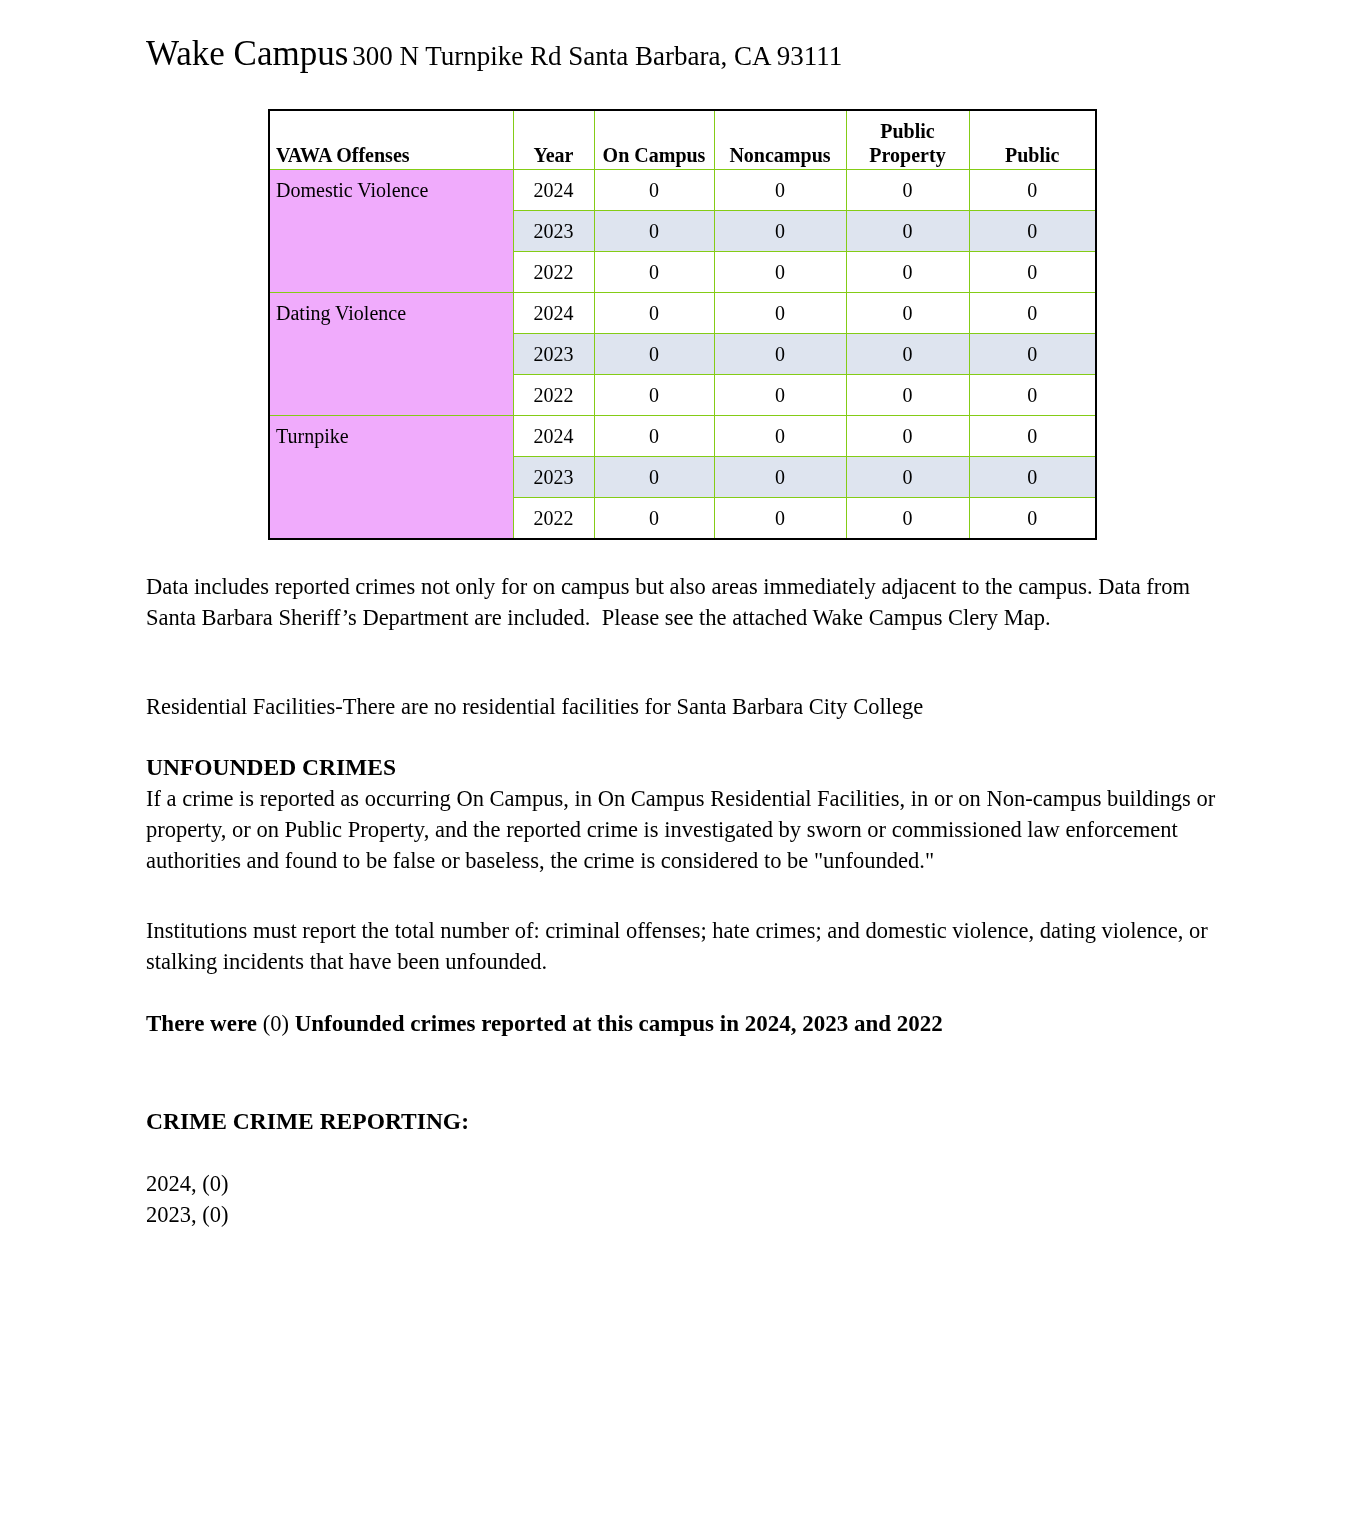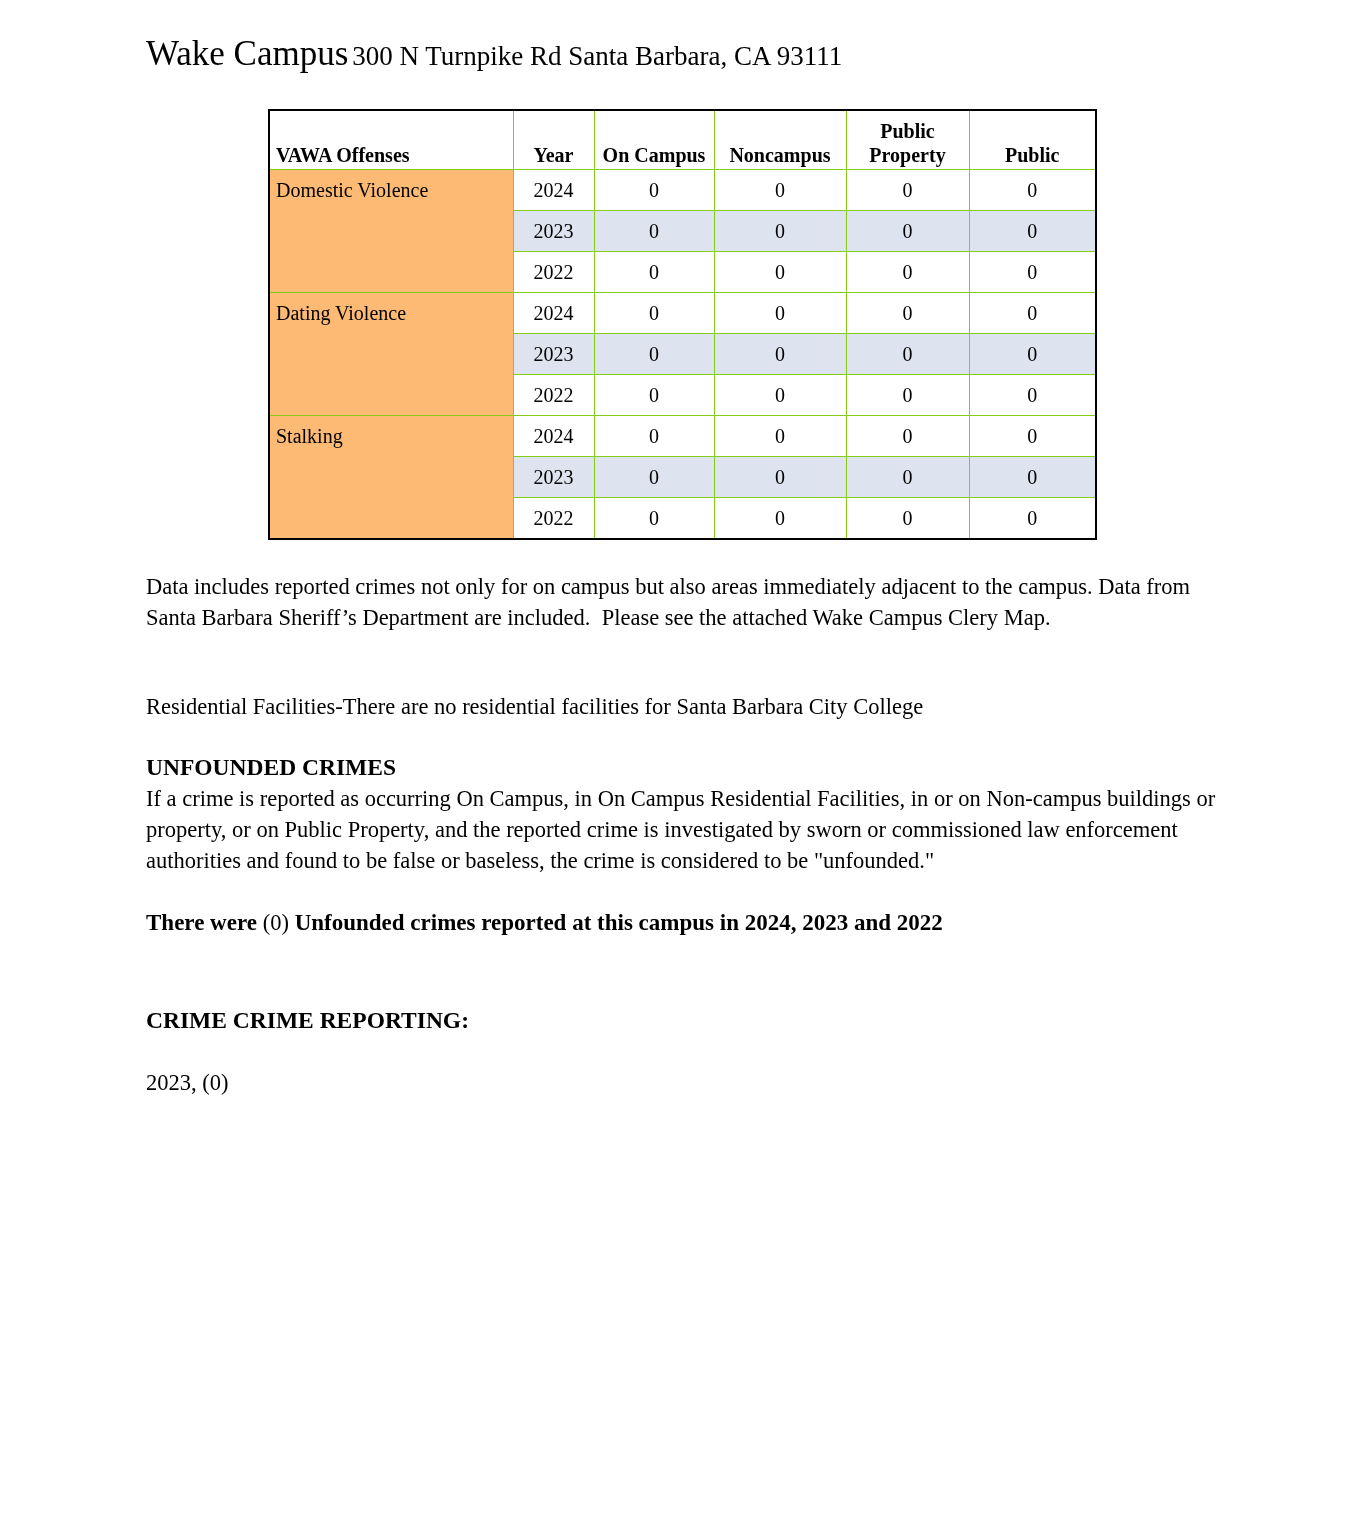--- a/index.html
+++ b/index.html
@@ -41,21 +41,21 @@
     height: 52px;
     padding-bottom: 2px;
   }
   table.vawa thead th.first {
     text-align: left;
   }
   table.vawa td { height: 25px; }
   table.vawa td.offense {
     text-align: left;
     vertical-align: top;
-    background: #fdba74;
+    background: #f0abfc;
   }
   table.vawa td.year, table.vawa td.count { text-align: center; }
   table.vawa tr.shaded td.year,
   table.vawa tr.shaded td.count { background: var(--shade, #dee4ef); }
 
   
   .body-text {
     font-size: 22.5px;
     line-height: 31px;
     max-width: 1072px;
@@ -157,21 +157,21 @@
           <td class="count">0</td>
         </tr>
         <tr>
           <td class="year">2022</td>
           <td class="count">0</td>
           <td class="count">0</td>
           <td class="count">0</td>
           <td class="count">0</td>
         </tr>
         <tr>
-          <td class="offense" rowspan="3">Stalking</td>
+          <td class="offense" rowspan="3">Turnpike</td>
           <td class="year">2024</td>
           <td class="count">0</td>
           <td class="count">0</td>
           <td class="count">0</td>
           <td class="count">0</td>
         </tr>
         <tr class="shaded">
           <td class="year">2023</td>
           <td class="count">0</td>
           <td class="count">0</td>
@@ -189,22 +189,24 @@
   </table>
 
   <p class="body-text p-data-note">Data includes reported crimes not only for on campus but also areas immediately adjacent to the campus. Data from Santa Barbara Sheriff’s Department are included.&nbsp; Please see the attached Wake Campus Clery Map.</p>
 
   <p class="p-italic">Residential Facilities-There are no residential facilities for Santa Barbara City College</p>
 
   <h2 class="section-heading">UNFOUNDED CRIMES</h2>
 
   <p class="body-text p-unfounded-def">If a crime is reported as occurring On Campus, in On Campus Residential Facilities, in or on Non-campus buildings or property, or on Public Property, and the reported crime is investigated by sworn or commissioned law enforcement authorities and found to be false or baseless, the crime is considered to be "unfounded."</p>
 
+  <p class="body-text p-institutions">Institutions must report the total number of: criminal offenses; hate crimes; and domestic violence, dating violence, or stalking incidents that have been unfounded.</p>
 
   <p class="p-statement"><span>There were </span><span class="normal-weight">(0)</span><span> Unfounded crimes reported at this campus in 2024, 2023 and 2022</span></p>
 
   <h2 class="section-heading hate-heading">CRIME CRIME REPORTING:</h2>
 
   <div class="hate-years" id="hate-years">
+      <div class="hate-year-line">2024, (0)</div>
       <div class="hate-year-line">2023, (0)</div>
     </div>
 
 </div>
 
 </body></html>

